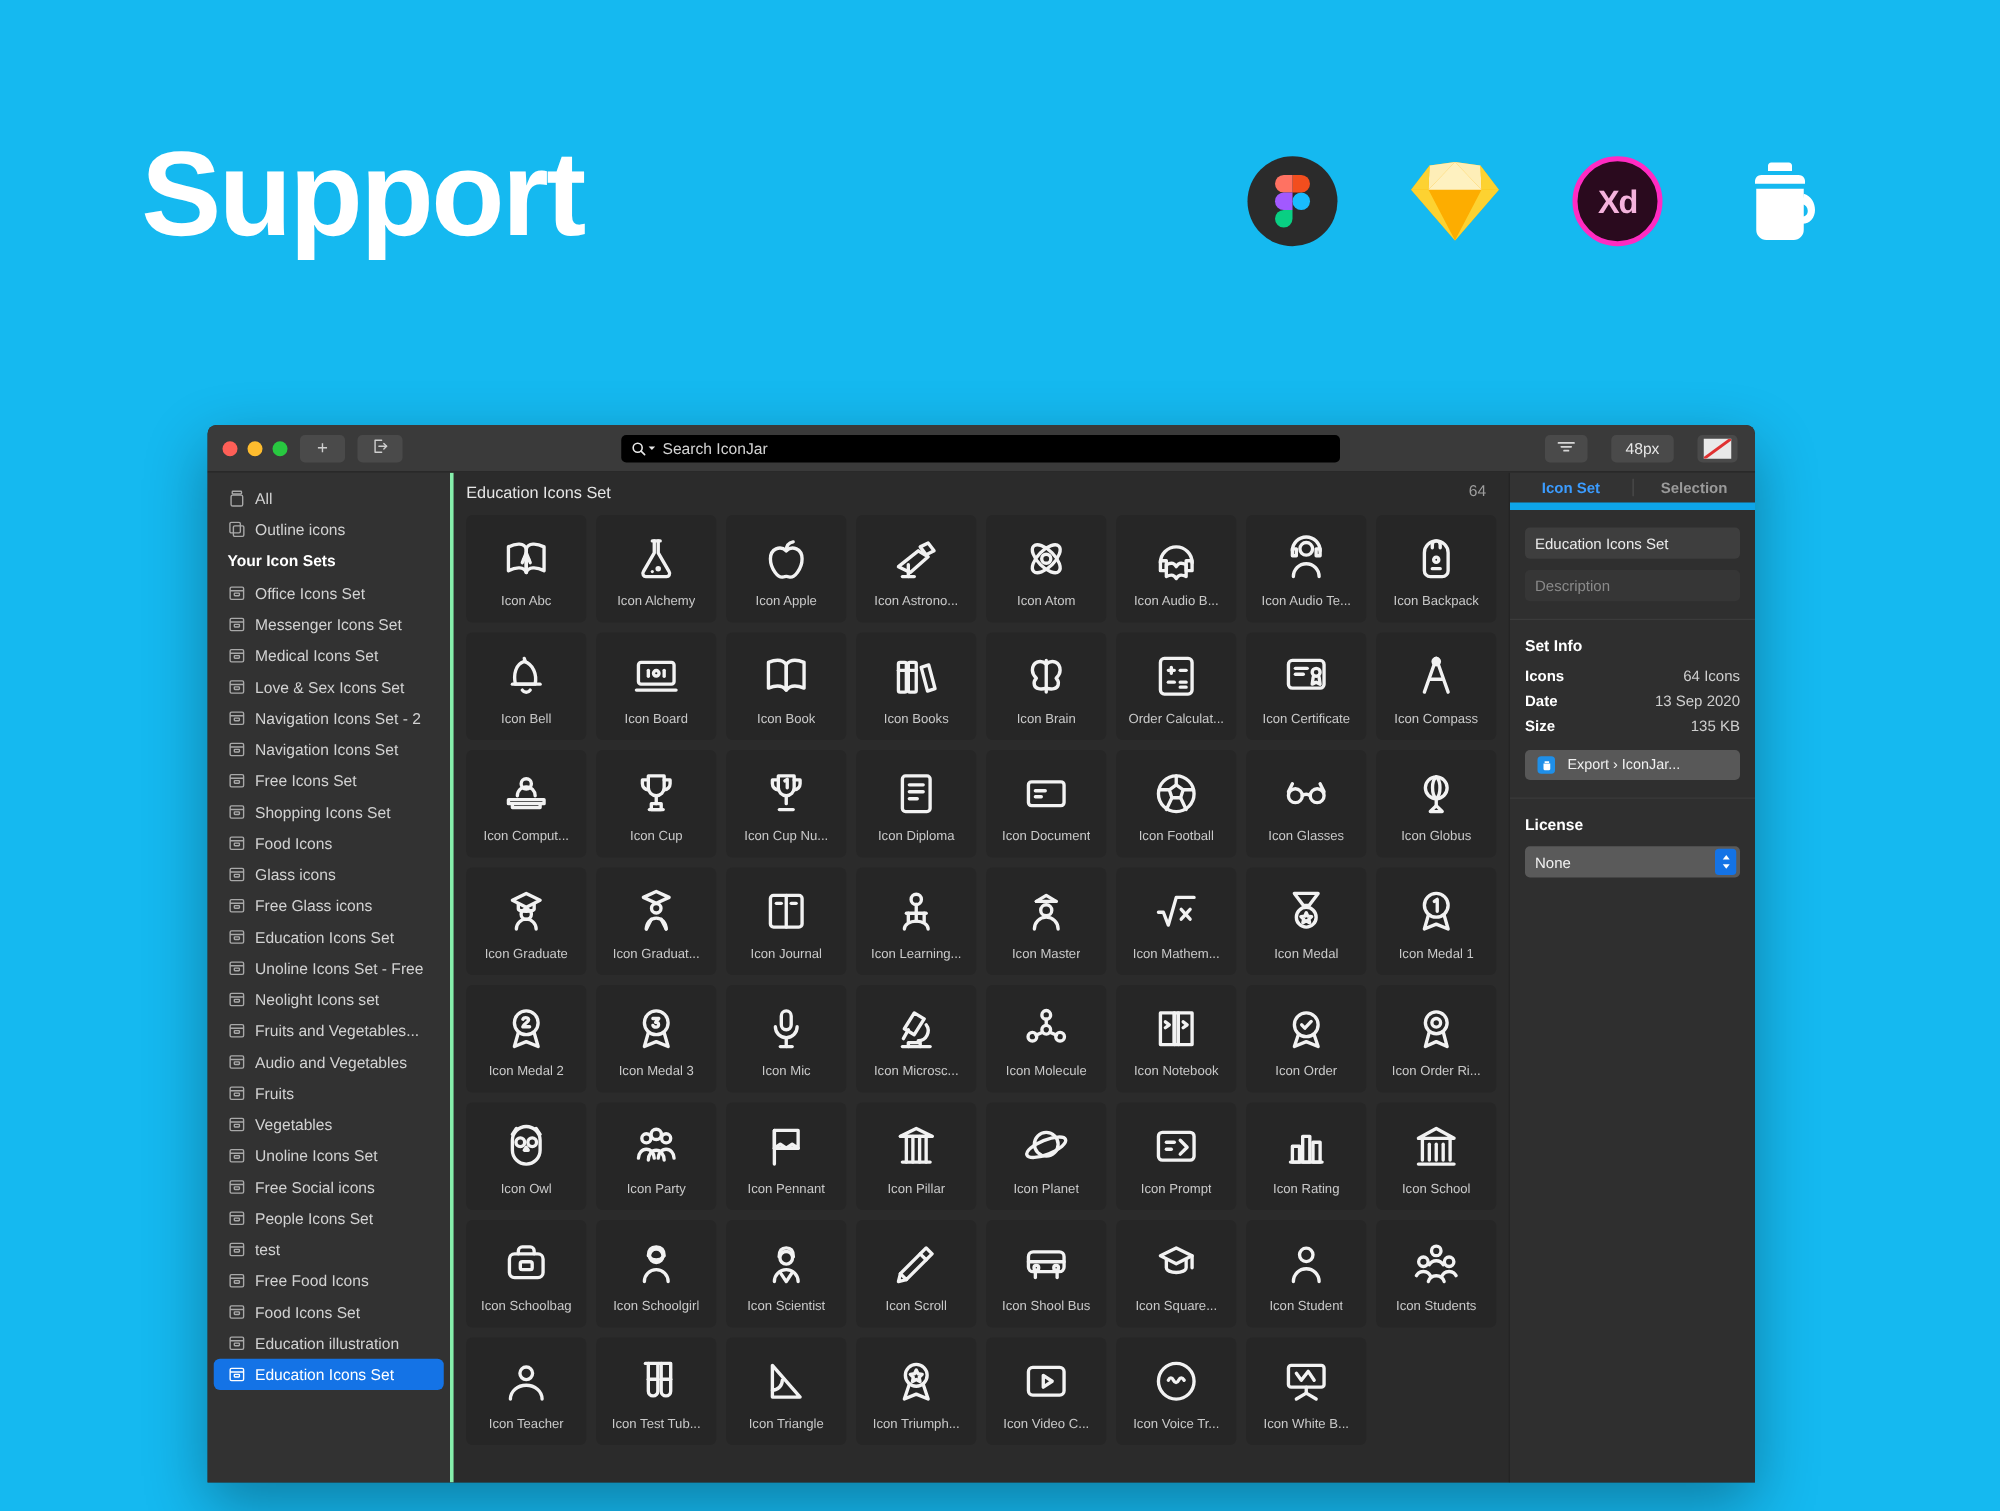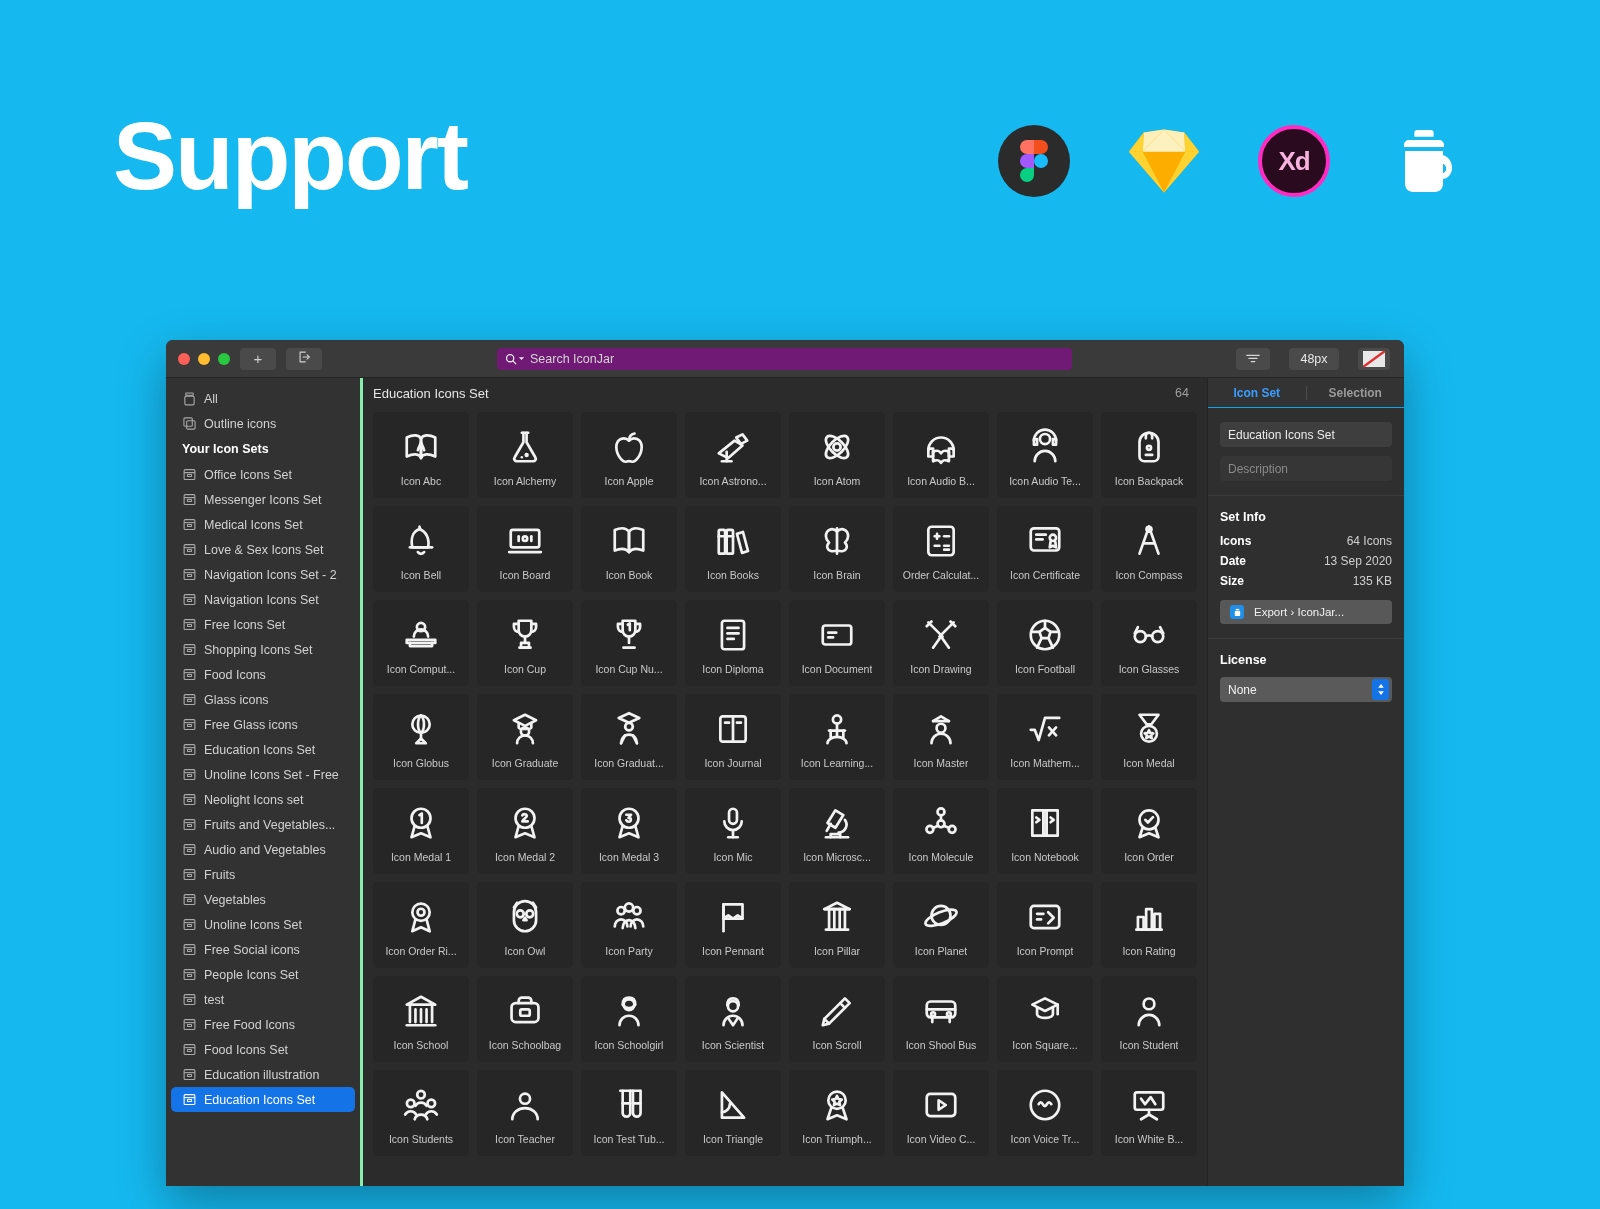--- a/index.html
+++ b/index.html
@@ -56,21 +56,21 @@
   .tb-btn {
     width: 36px; height: 22px; margin-left: 10px;
     background: #4a4a4a; border-radius: 4px;
     display: flex; align-items: center; justify-content: center;
     color: #cfcfcf; font-size: 15px;
   }
   .tb-btn:first-of-type { margin-left: 18px; }
 
   .search-field {
     position: absolute; left: 331px; width: 575px;
-    height: 22px; background: #701a75; border-radius: 4px;
+    height: 22px; background: #000000; border-radius: 4px;
     display: flex; align-items: center; padding: 0 8px; gap: 5px;
   }
   .search-field .ph { color: #d4d4d4; font-size: 12.5px; }
   .search-icon-wrap { display:flex; align-items:center; gap:1px; color:#e2e2e2; }
 
   .toolbar-right {
     position: absolute; right: 14px; display: flex; align-items: center; gap: 19px;
   }
   .filter-btn {
     width: 34px; height: 22px; background: #4a4a4a; border-radius: 4px;
@@ -142,21 +142,21 @@
     text-align: center;
   }
 
   
   .inspector {
     width: 197px; flex: 0 0 197px; background: #2f2f2f;
     border-left: 1px solid #242424; display: flex; flex-direction: column;
   }
   .insp-tabs {
     height: 30px; flex: 0 0 30px; display: flex; align-items: center;
-    border-bottom: 1px solid #0ea5e9; background: #333333;
+    border-bottom: 6px solid #0ea5e9; background: #333333;
   }
   .insp-tab { flex: 1; text-align: center; font-size: 12px; font-weight: bold; color: #9a9a9a; }
   .insp-tab.active { color: #3b9cff; }
   .tab-div { width: 1px; height: 14px; background: #4c4c4c; }
 
   .insp-sec { padding: 14px 12px; border-bottom: 1px solid #3b3b3b; }
   .insp-input {
     height: 25px; background: #3e3e3e; border-radius: 4px;
     display: flex; align-items: center; padding: 0 8px;
     color: #ebebeb; font-size: 12px; margin-bottom: 9px;
@@ -809,32 +809,20 @@
                 <rect x="3" y="6" width="18" height="12" rx="1.6"></rect>
                 <path d="M6.5 10.5h5"></path>
                 <path d="M6.5 13.5h3"></path>
               </svg>
             </span>
             <span class="icon-label">Icon Document</span>
           </div>
           <div class="icon-cell">
             <span class="icon-glyph">
               <svg viewBox="0 0 24 24">
-                <path d="M4 4l9 9"></path>
-                <path d="M20 4l-9 9"></path>
-                <path d="M7 20l5-7 5 7"></path>
-                <path d="M3 6.5 6 3.5"></path>
-                <path d="M21 6.5 18 3.5"></path>
-              </svg>
-            </span>
-            <span class="icon-label">Icon Drawing</span>
-          </div>
-          <div class="icon-cell">
-            <span class="icon-glyph">
-              <svg viewBox="0 0 24 24">
                 <circle cx="12" cy="12" r="9"></circle>
                 <path d="M12 7.5 15.5 10l-1.3 4h-4.4L8.5 10z"></path>
                 <path d="M12 3v4.5M3.5 10l5 0M20.5 10l-5 0M7 20l2.8-6M17 20l-2.8-6"></path>
               </svg>
             </span>
             <span class="icon-label">Icon Football</span>
           </div>
           <div class="icon-cell">
             <span class="icon-glyph">
               <svg viewBox="0 0 24 24">

